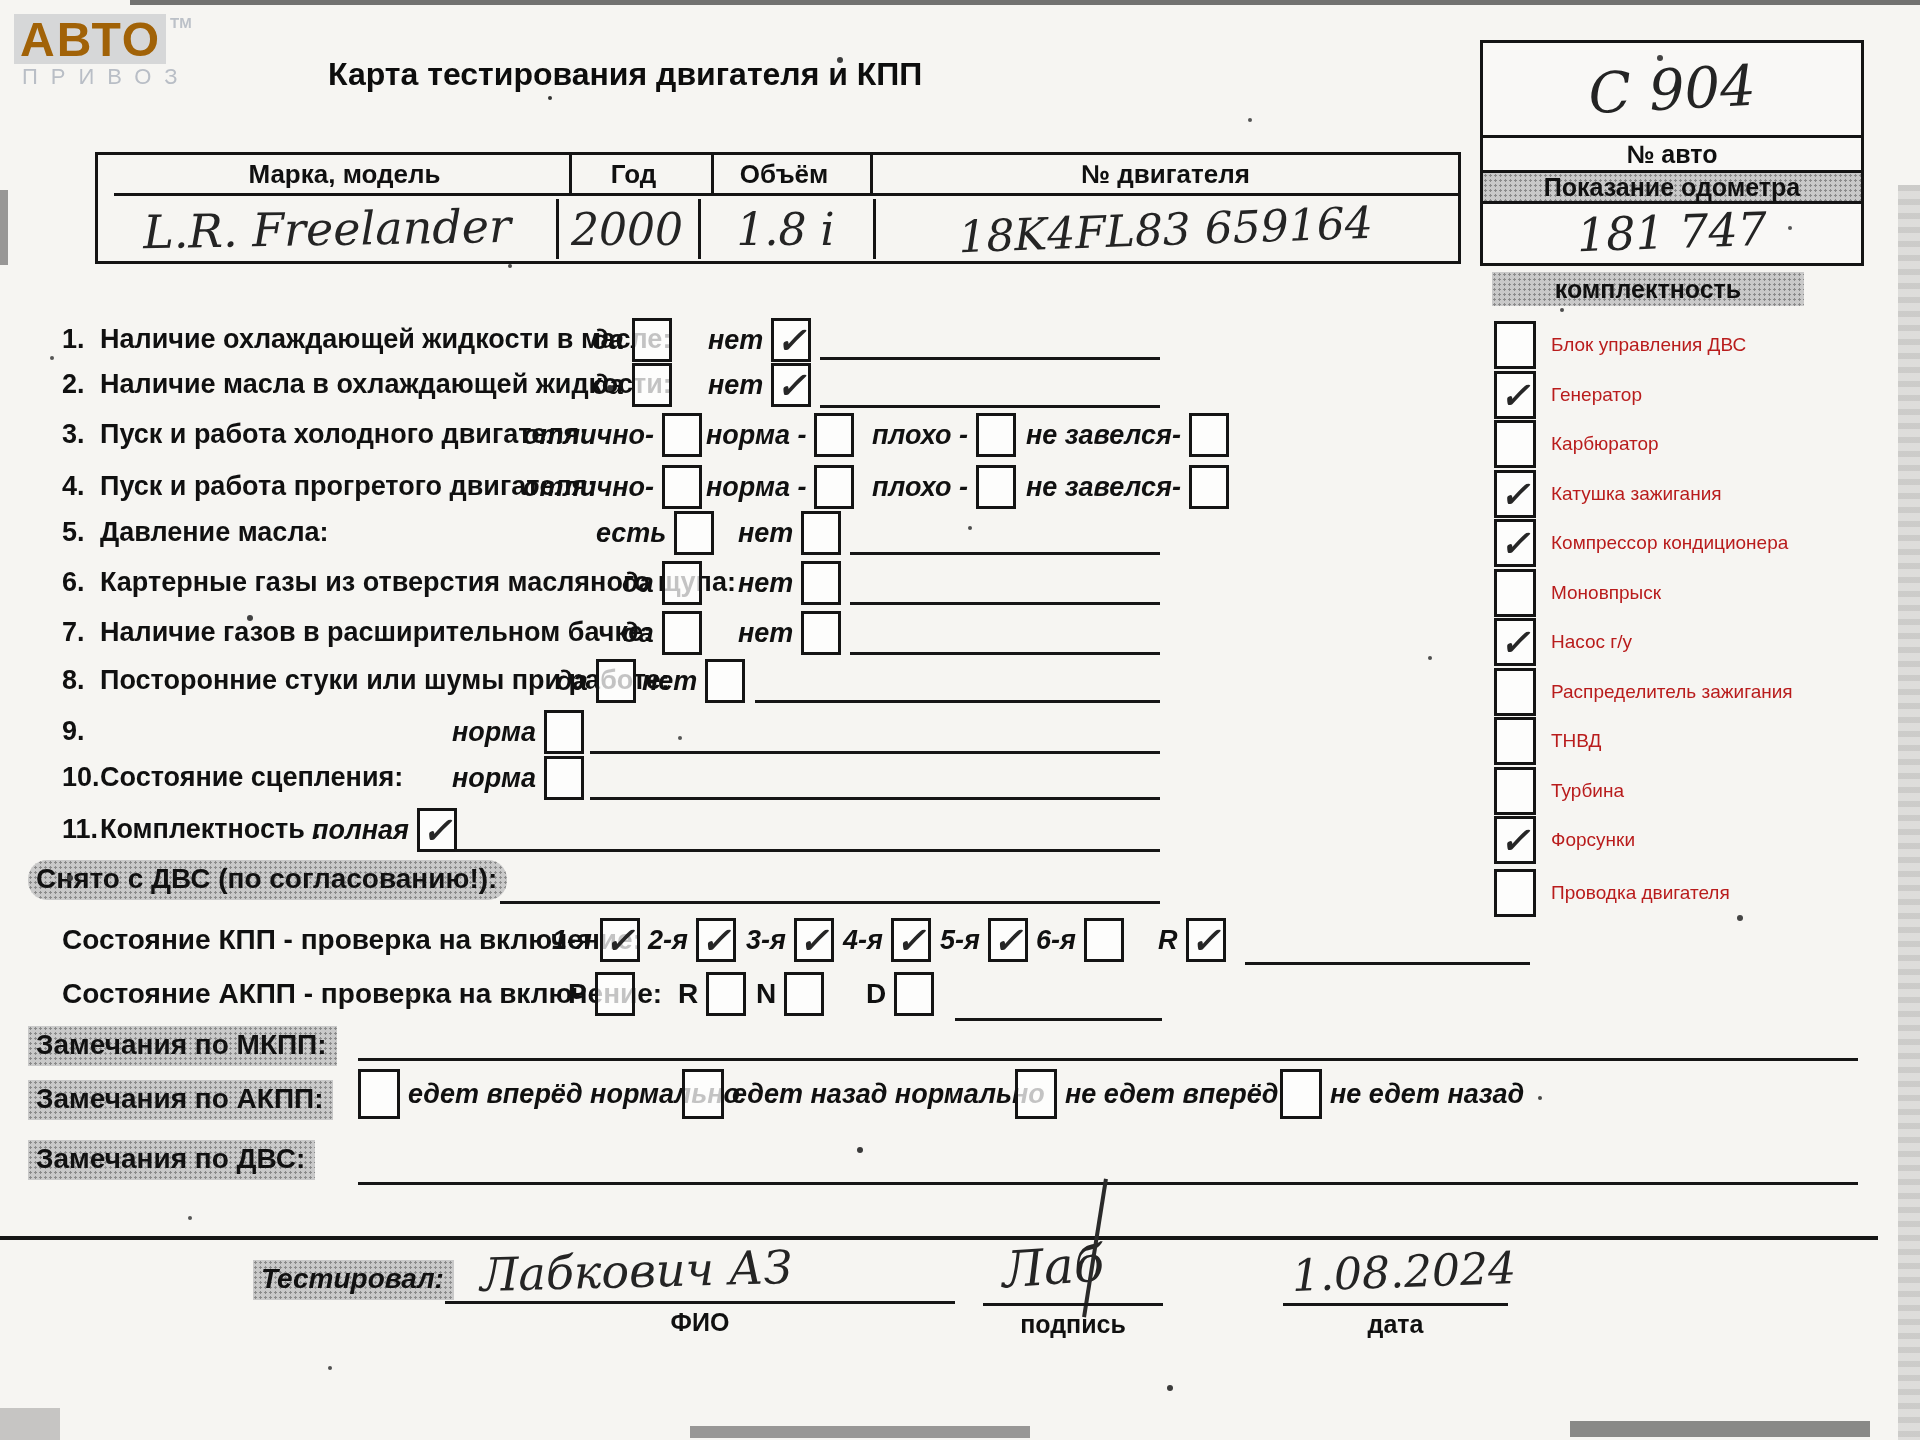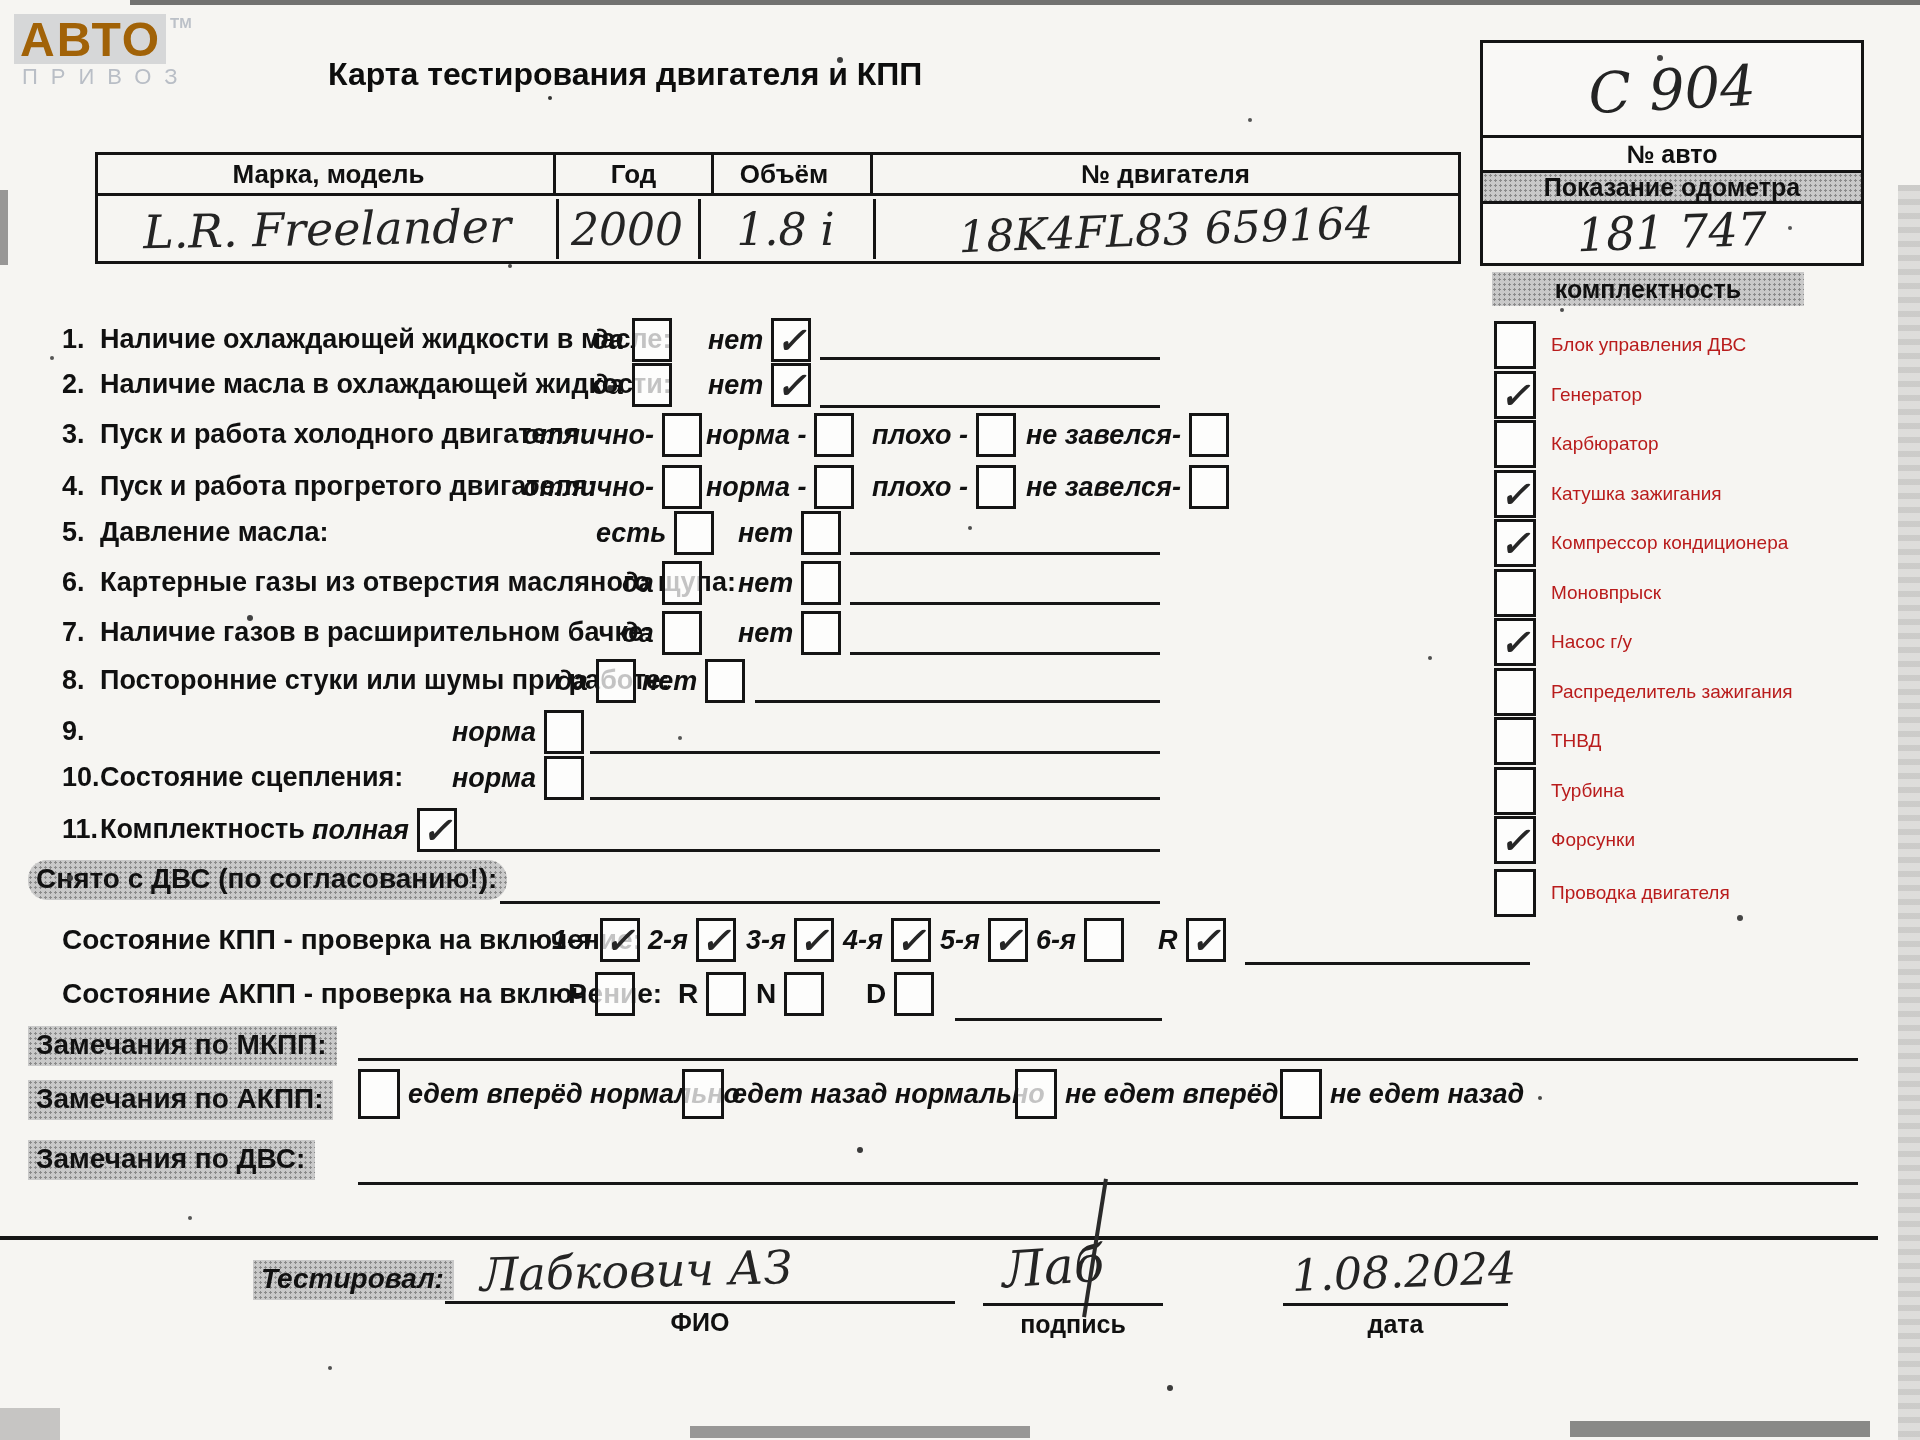--- a/index.html
+++ b/index.html
@@ -53,21 +53,21 @@
 <div id="canvas">
 
   <div class="logo-block"></div>
   <div class="logo-word">АВТО</div>
   <div class="logo-tm">TM</div>
   <div class="logo-sub">ПРИВОЗ</div>
 
   <div class="title">Карта тестирования двигателя  и КПП</div>
 
   <div class="vtable">
-    <div class="vhead vcol-b" style="left:0;width:458px;padding-left:6px;">Марка, модель</div>
+    <div class="vhead vcol-b" style="left:16px;width:458px;padding-left:6px;">Марка, модель</div>
     <div class="vhead vcol-b" style="left:458px;width:158px;">Год</div>
     <div class="vhead vcol-b" style="left:600px;width:175px;">Объём</div>
     <div class="vhead" style="left:775px;width:585px;">№ двигателя</div>
     <div class="abs" style="left:458px;top:44px;width:3px;height:60px;background:#141414;"></div>
     <div class="abs" style="left:600px;top:44px;width:3px;height:60px;background:#141414;"></div>
     <div class="abs" style="left:775px;top:44px;width:3px;height:60px;background:#141414;"></div>
     <div class="vval hw" style="left:0;width:458px;font-size:46px;transform:rotate(-1deg);">L.R. Freelander</div>
     <div class="vval hw" style="left:458px;width:142px;font-size:44px;">2000</div>
     <div class="vval hw" style="left:600px;width:175px;font-size:44px;">1.8 i</div>
     <div class="vval hw" style="left:775px;width:585px;font-size:44px;transform:rotate(-2deg);">18K4FL83 659164</div>

